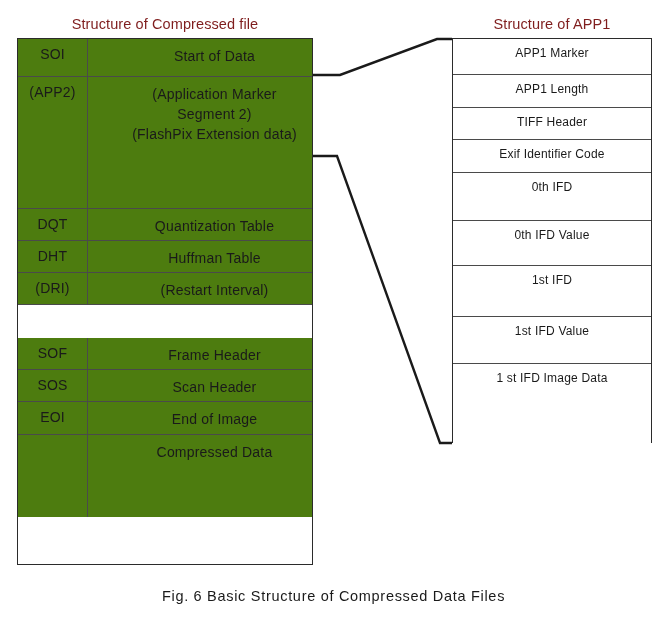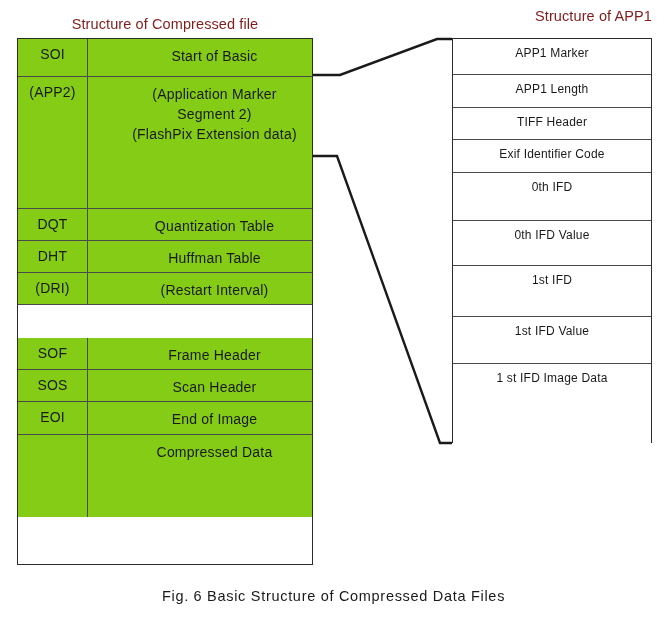--- a/index.html
+++ b/index.html
@@ -23,38 +23,38 @@
 
   
   .table-title {
     position: absolute;
     font-size: 14.5px;
     color: #7f1d1d;
     white-space: nowrap;
     letter-spacing: 0.1px;
   }
   #title-left  { left: 17px;  top: 16px; width: 296px; text-align: center; }
-  #title-right { left: 452px; top: 8px; width: 200px; text-align: right; }
+  #title-right { left: 452px; top: 16px; width: 200px; text-align: center; }
 
   
   .struct-table {
     position: absolute;
     box-sizing: border-box;
     border: 1.6px solid #2b2b2b;
     background: #ffffff;
   }
   #table-left  { left: 17px;  top: 38px; width: 296px; height: 527px; }
   #table-right { left: 452px; top: 38px; width: 200px; height: 405px; }
 
   .srow {
     position: relative;
     box-sizing: border-box;
     display: flex;
     border-bottom: 1.4px solid #4a4a4a;
-    background: #84cc16;
+    background: #4d7c0f;
     gap: 29px;
   }
   .srow:last-child { border-bottom: none; }
 
   .cell-marker {
     box-sizing: border-box;
     width: 70px;
     flex: 0 0 70px;
     border-right: 1.4px solid #4a4a4a;
     display: flex;
@@ -119,21 +119,21 @@
 <div class="figure-root">
 
   <div class="table-title" id="title-left">Structure of Compressed file</div>
 
   <div class="table-title" id="title-right">Structure of APP1</div>
 
   <div class="struct-table" id="table-left">
       <div class="srow" style="height: 38px;">
         <div class="cell-marker">SOI</div>
         <div class="cell-desc">
-          <span class="line">Start of Basic</span>
+          <span class="line">Start of Data</span>
         </div>
       </div>
       <div class="srow" style="height: 132px;">
         <div class="cell-marker">(APP2)</div>
         <div class="cell-desc">
           <span class="line">(Application Marker</span>
           <span class="line">Segment 2)</span>
           <span class="line">(FlashPix Extension data)</span>
         </div>
       </div>

